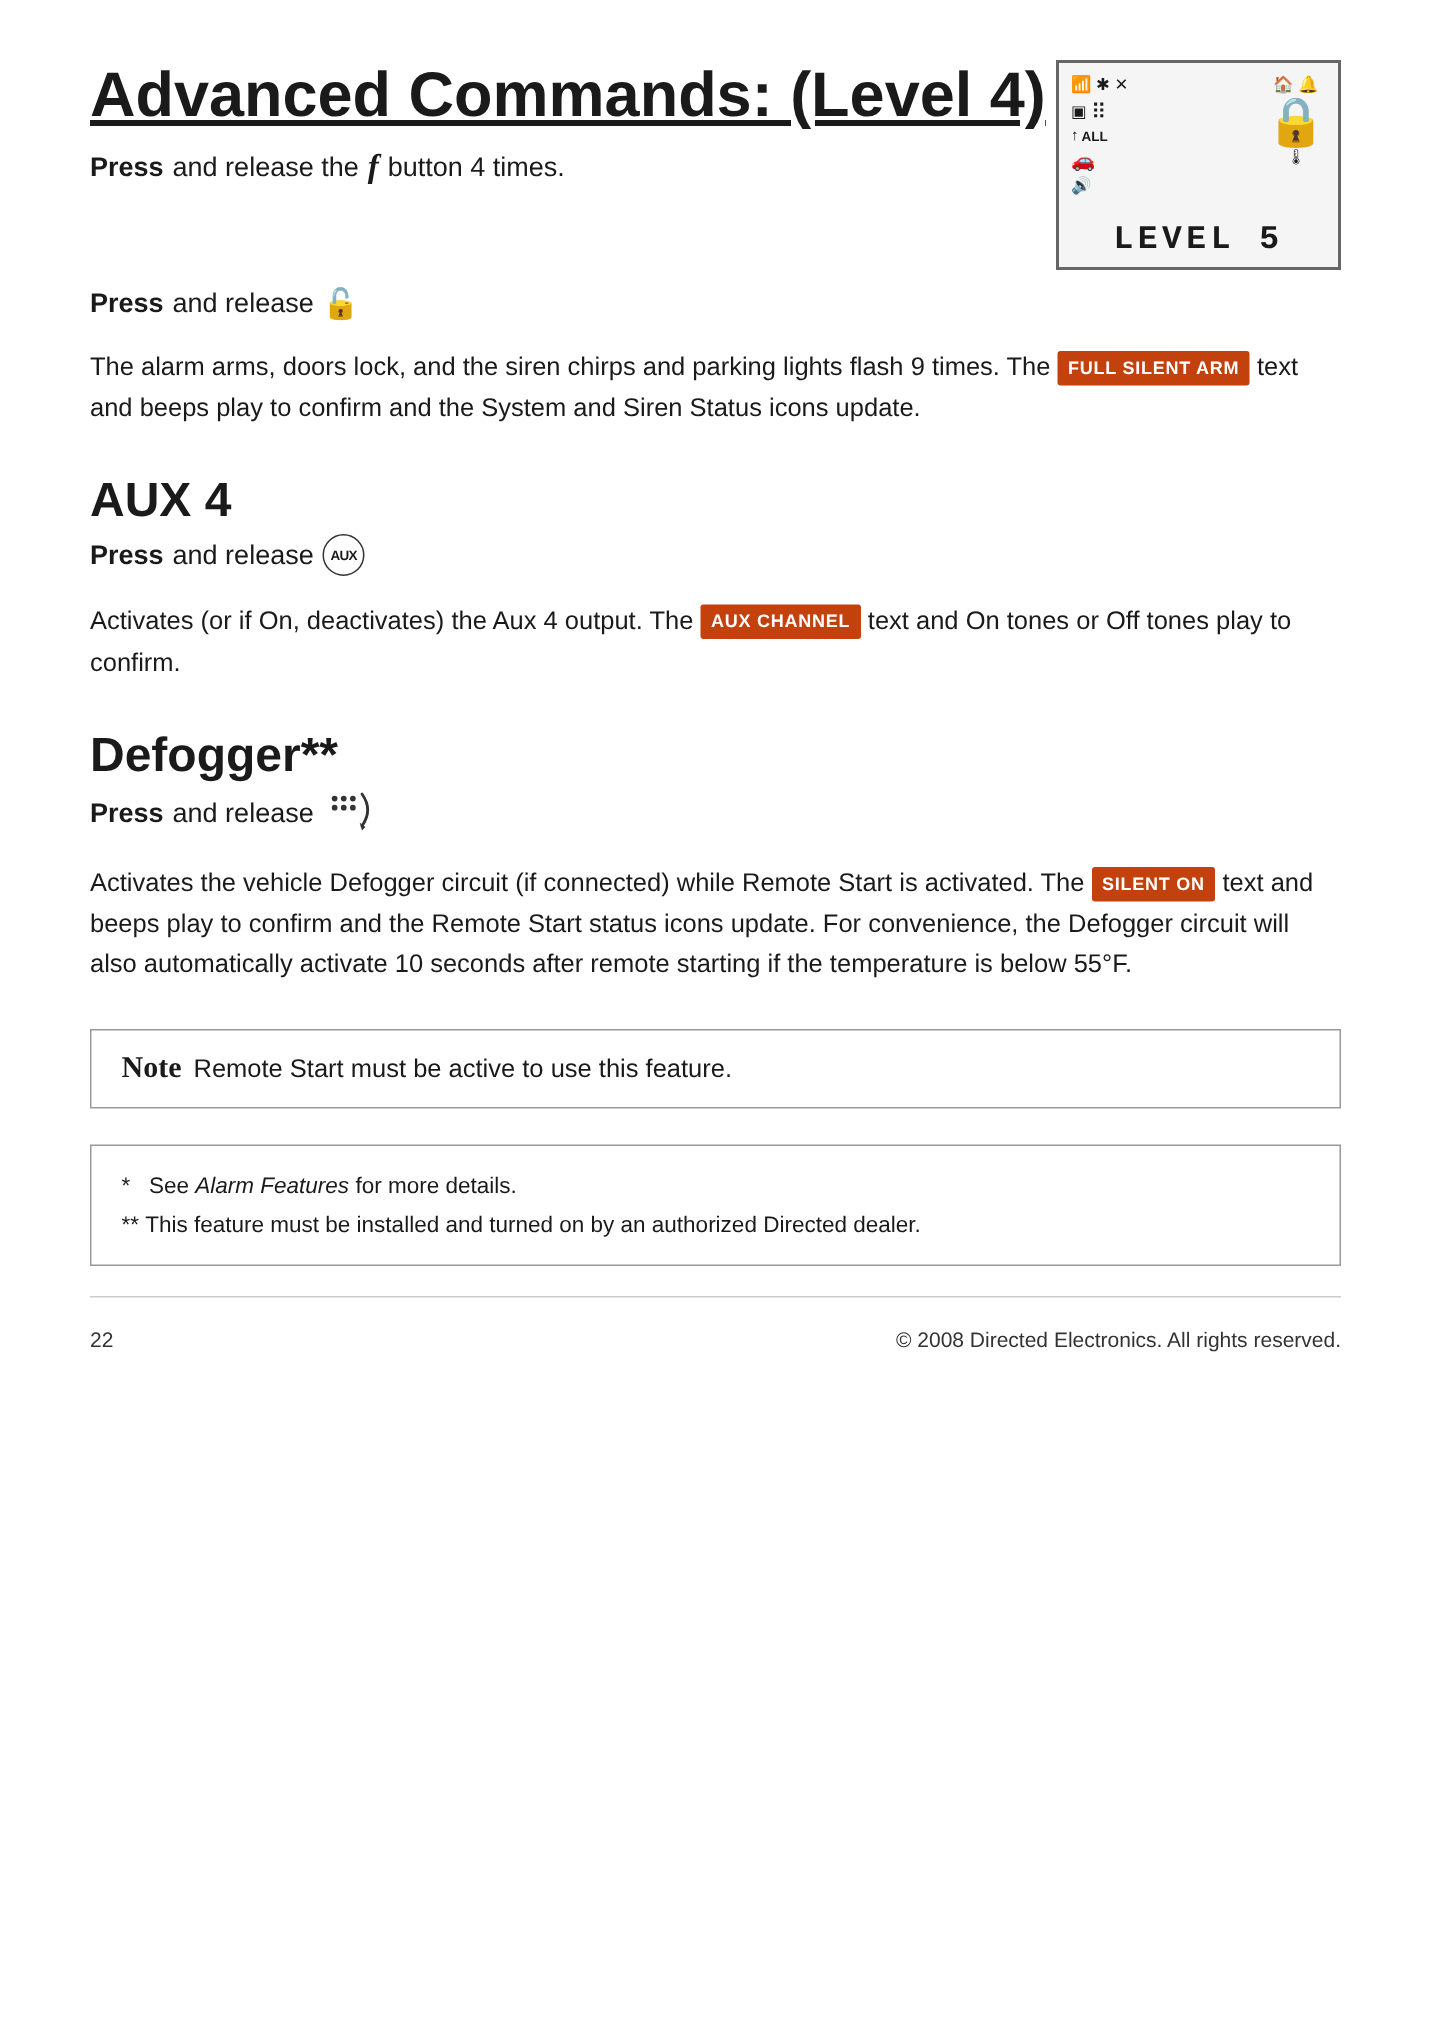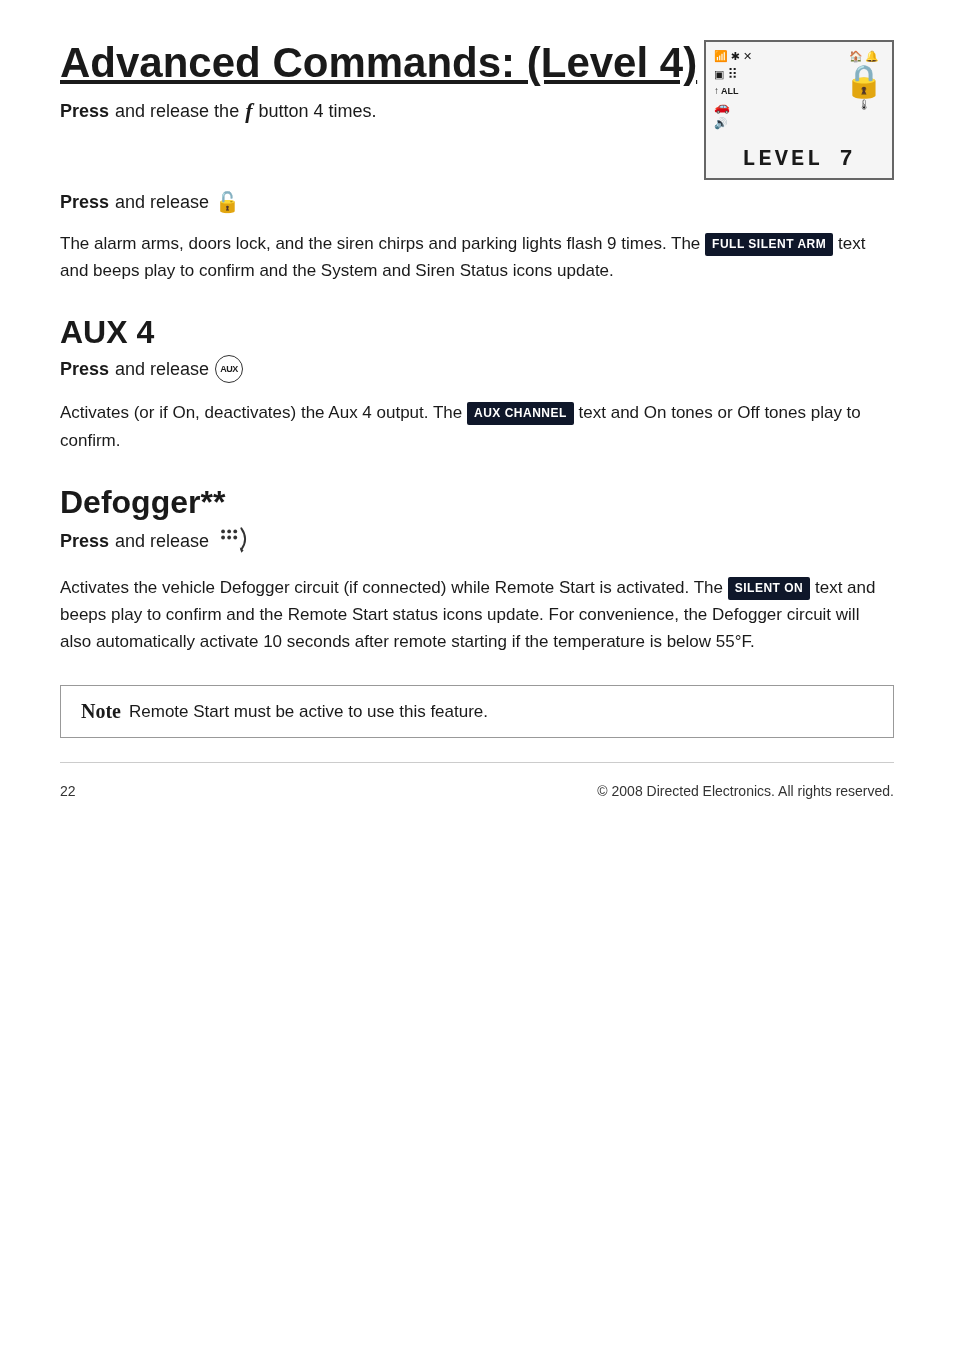--- a/index.html
+++ b/index.html
@@ -64,21 +64,21 @@
     .section-subtitle .bold { font-weight: bold; }
 
     .body-text {
       font-size: 17px;
       line-height: 1.6;
       margin-bottom: 30px;
     }
 
     .badge {
       display: inline-block;
-      background: #0f172a;
+      background: #c2410c;
       color: #fff;
       font-size: 12px;
       font-weight: bold;
       padding: 2px 7px;
       border-radius: 2px;
       vertical-align: middle;
       letter-spacing: 0.5px;
     }
 
     .icon-lock {
@@ -219,21 +219,21 @@
           <div style="display:flex; gap:3px; font-size:11px;">
             <span>🏠</span>
             <span>🔔</span>
           </div>
           <div style="font-size:32px; line-height:1;">🔒</div>
           <div style="font-size:10px; display:flex; gap:2px;">
             <span>🌡</span>
           </div>
         </div>
       </div>
-      <div class="level4-word">LEVEL 7</div>
+      <div class="level4-word">LEVEL 5</div>
     </div>
   </div>
 
   <div style="margin-top: 10px;">
     <div class="section-subtitle">
       <span class="bold">Press</span>
       <span>and release</span>
       <span class="icon-lock">🔓</span>
     </div>
     <p class="body-text">
@@ -283,20 +283,28 @@
       <span class="badge">SILENT ON</span>
       <span> text and beeps play to confirm and the Remote Start status icons update. For convenience, the Defogger circuit will also automatically activate 10 seconds after remote starting if the temperature is below 55°F.</span>
     </p>
   </div>
 
   <div class="note-box">
     <span class="note-label">Note</span>
     <span>Remote Start must be active to use this feature.</span>
   </div>
 
+  <div class="footnote-box">
+    <div>
+      <span>*&nbsp;&nbsp;&nbsp;See <em>Alarm Features</em> for more details.</span>
+    </div>
+    <div>
+      <span>**&nbsp;This feature must be installed and turned on by an authorized Directed dealer.</span>
+    </div>
+  </div>
 
   <hr class="divider-line">
   <div class="page-footer">
     <span>22</span>
     <span>© 2008 Directed Electronics. All rights reserved.</span>
   </div>
 
 </div>
 
 </body></html>

